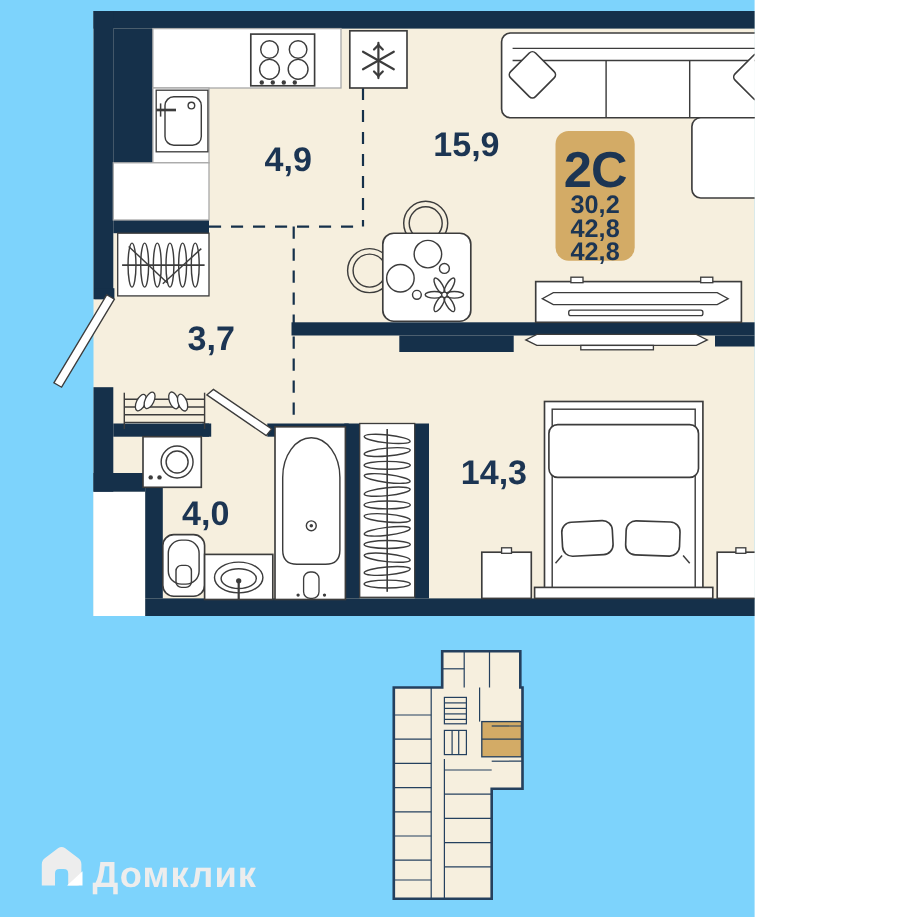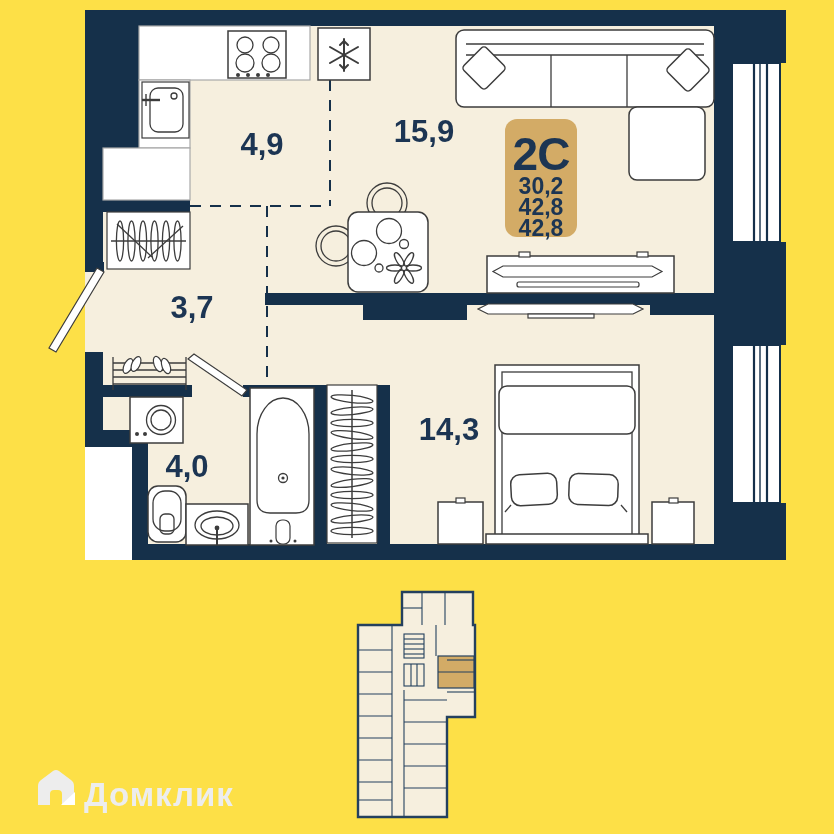--- a/index.html
+++ b/index.html
@@ -1,16 +1,16 @@
 <!DOCTYPE html>
 <html><head>
 <meta charset="utf-8">
 <style>
   html,body{margin:0;padding:0;background:#ffffff;}
-  .stage{position:relative;width:834px;height:834px;background:#fde047;overflow:hidden;
+  .stage{position:relative;width:686px;height:834px;background:#7dd3fc;overflow:hidden;
          font-family:"Liberation Sans",sans-serif;}
   svg{display:block;}
   .wall{fill:#15304a;}
   .floor{fill:#f6efde;}
   .fx{fill:#ffffff;stroke:#3c3c3c;stroke-width:1.5;}
   .fx2{fill:#ffffff;stroke:#3c3c3c;stroke-width:1.2;}
   .fxl{fill:none;stroke:#3c3c3c;stroke-width:1.3;}
   .cnt{fill:#ffffff;stroke:#a9a9a9;stroke-width:1.2;}
   .dash{stroke:#15304a;stroke-width:2;fill:none;stroke-dasharray:11 9;}
   .winl{stroke:#15304a;}

